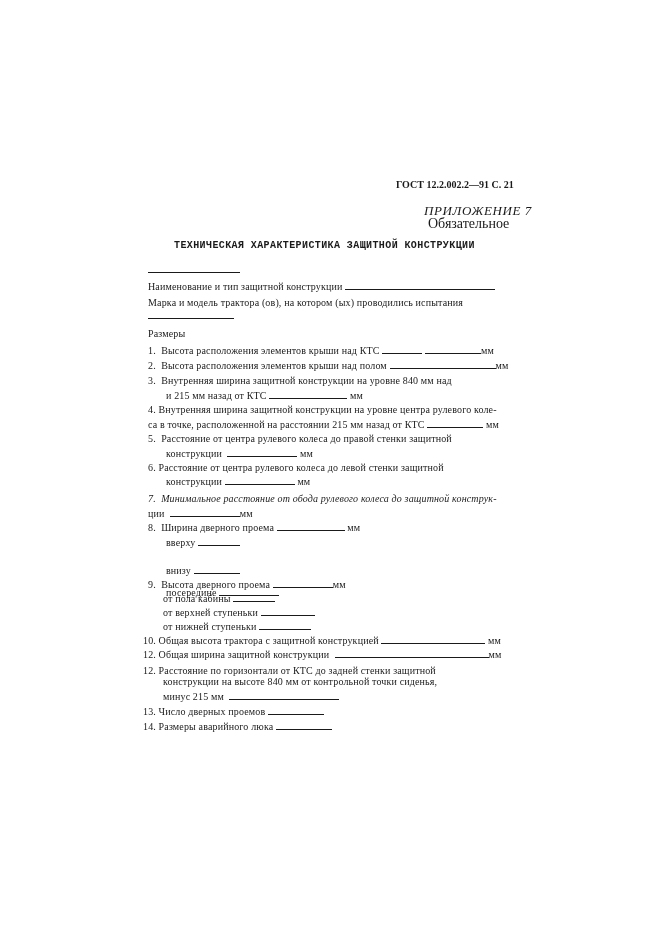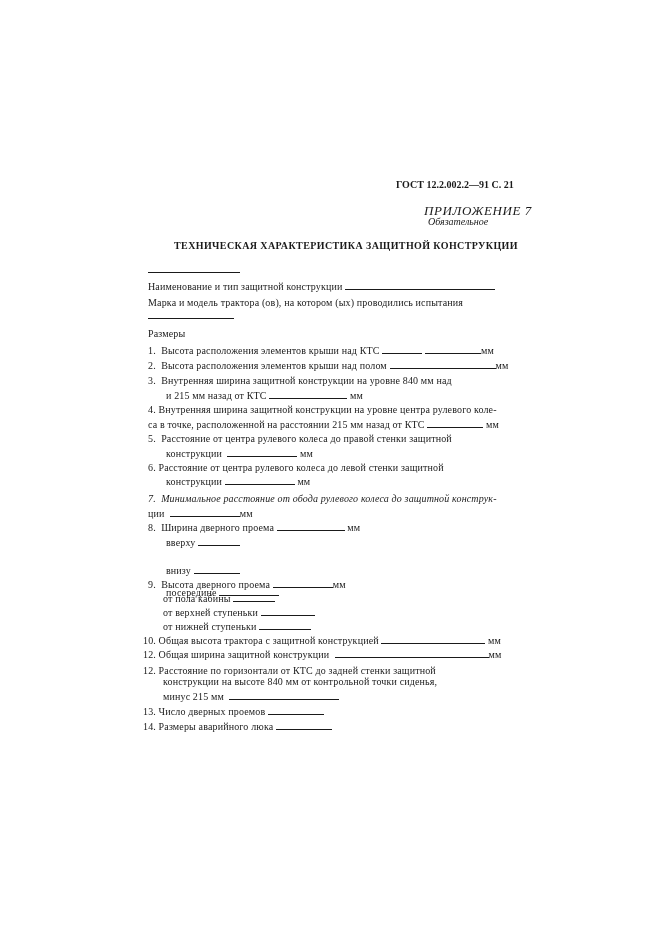--- a/index.html
+++ b/index.html
@@ -1,22 +1,22 @@
 <!DOCTYPE html>
 <html><head>
 <meta charset="utf-8">
 <style>
   html, body { margin: 0; padding: 0; background: #ffffff; }
   body { width: 661px; height: 935px; position: relative; overflow: hidden;
          font-family: "Liberation Serif", "DejaVu Serif", serif; color: #1a1a1a; }
   .abs { position: absolute; white-space: nowrap; }
   .hdr { font-size: 10px; font-weight: bold; }
   .app { font-size: 13px; font-style: italic; letter-spacing: 0.6px; }
-  .oblig { font-size: 10px; font-style: italic; }
-  .title { font-size: 10px; font-weight: bold; letter-spacing: 0.4px; font-family: Liberation Serif, serif; }
+  .oblig { font-size: 14px; }
+  .title { font-size: 10px; font-weight: bold; letter-spacing: 0.4px; font-family: Liberation Mono, monospace; }
   .t { font-size: 10px; letter-spacing: 0.15px; }
   .blank { display: inline-block; border-bottom: 1px solid #1a1a1a; height: 9px; vertical-align: baseline; }
   .hr { position: absolute; border-top: 1px solid #1a1a1a; }
 </style>
 </head>
 <body>
 
 <div>
 
   <div class="abs hdr" style="left:396px; top:179px;">ГОСТ 12.2.002.2—91 С. 21</div>

